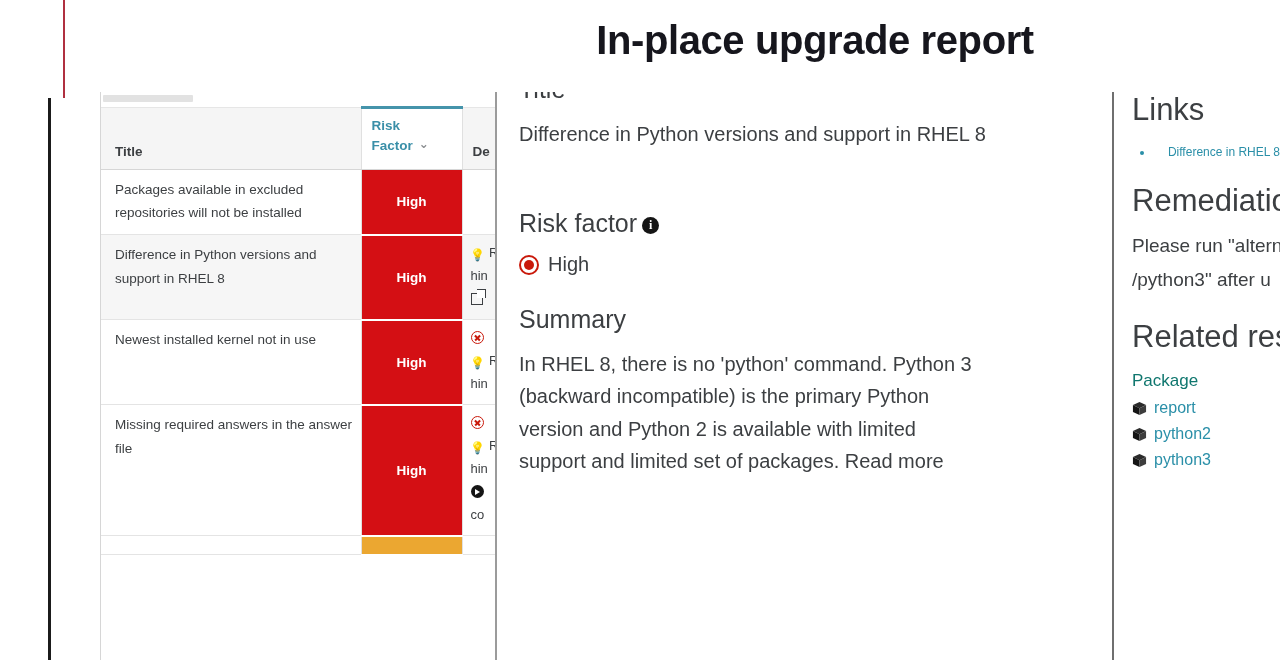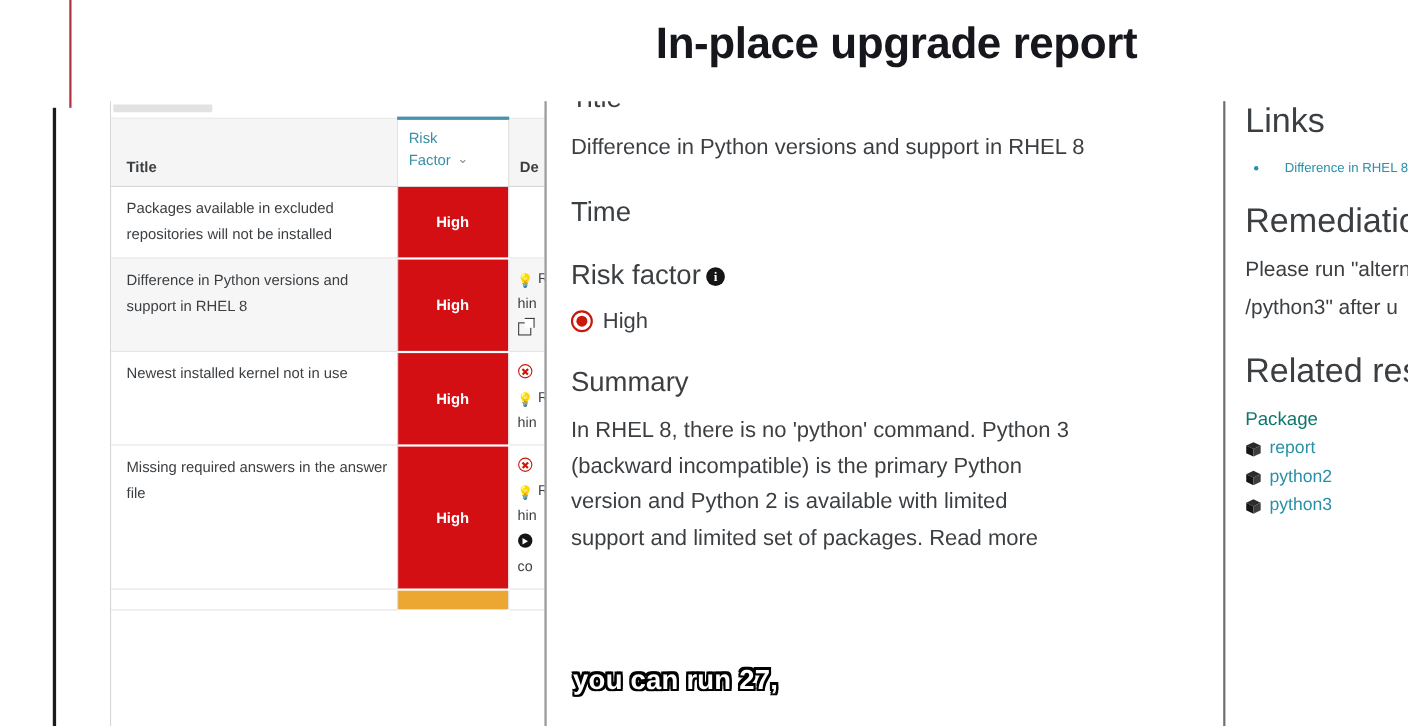--- a/index.html
+++ b/index.html
@@ -83,21 +83,21 @@
     vertical-align: bottom;
     padding: 8px 10px 10px 14px;
     height: 62px;
   }
   th.th-risk {
     background: #ffffff;
     border-top: 3px solid #4594ab;
     border-left: 1px solid #e0e0e0;
     border-right: 1px solid #e0e0e0;
     color: #3a8fa8;
-    font-weight: normal;
+    font-weight: bold;
     vertical-align: top;
     padding: 7px 8px 0 10px;
     line-height: 1.48;
     position: relative;
   }
   th.th-risk .sort-caret {
     display: inline-block;
     margin-left: 6px;
     color: #8a8d90;
     font-size: 12px;
@@ -387,21 +387,20 @@
   </div>
 
   <div class="divider-mid"></div>
 
   <div class="detail-pane">
 
     <div class="d-head clip-top">Title</div>
     <div class="d-body">Difference in Python versions and support in RHEL 8</div>
 
     <div class="d-gap"></div>
-    <div class="d-head">Time</div>
 
     <div class="d-gap"></div>
     <div class="d-head">
       <span>Risk factor</span><span class="info-dot">i</span>
     </div>
     <div class="radio-row">
       <span class="radio-on"></span>
       <span>High</span>
     </div>
 
@@ -455,15 +454,14 @@
     <div class="pkg-row">
       <svg class="ico-pkg" viewBox="0 0 16 16">
         <path d="M8 1 L15 4.3 L8 7.6 L1 4.3 Z" fill="#2b2b2b"></path>
         <path d="M1 4.3 L8 7.6 L8 15 L1 11.7 Z" fill="#151515"></path>
         <path d="M15 4.3 L8 7.6 L8 15 L15 11.7 Z" fill="#3d3d3d"></path>
       </svg>
       <span>python3</span>
     </div>
   </div>
 
-  <div class="caption">you can run 27,</div>
 
 </div>
 
 </body></html>

